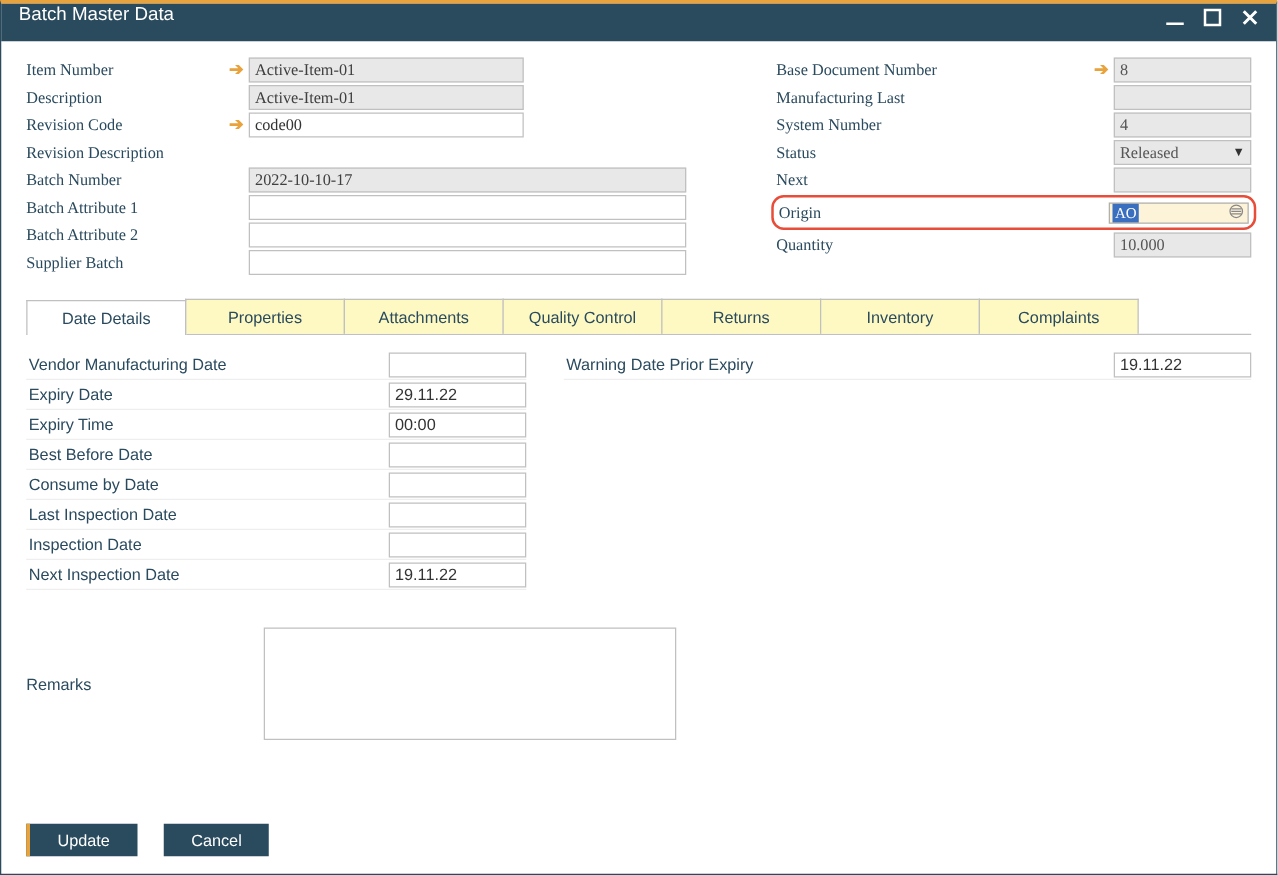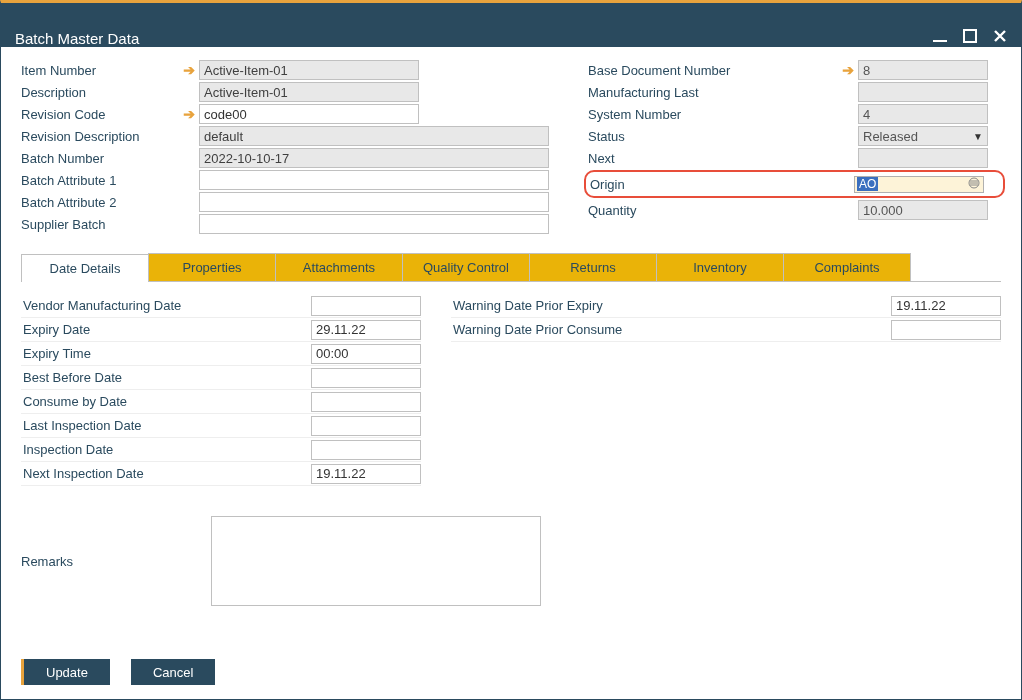--- a/index.html
+++ b/index.html
@@ -15,43 +15,44 @@
     height: 700px;
     border: 1px solid #2a4a5e;
     border-top: 3px solid #e8a33d;
     display: flex;
     flex-direction: column;
     position: relative;
   }
   .titlebar {
     background: #2a4a5e;
     color: #fff;
-    height: 44px;
-    display: flex;
-    align-items: flex-end;
+    height: 30px;
+    display: flex;
+    align-items: flex-start;
     padding: 0 10px 0 14px;
     font-size: 15px;
   }
   .titlebar-title { flex: 1; }
   .win-controls { display: flex; gap: 8px; align-items: center; }
   .win-btn {
     width: 22px; height: 22px;
     display: flex; align-items: center; justify-content: center;
     cursor: pointer;
   }
   .content {
     flex: 1;
     padding: 12px 20px 14px 20px;
     display: flex;
     flex-direction: column;
     overflow: hidden;
   }
   .top-fields {
     display: flex;
-    gap: 37px;
+    gap: 70px;
+    font-family: Liberation Serif, serif;
   }
   .field-col { display: flex; flex-direction: column; gap: 0; }
   .field-col.left { flex: 0 0 530px; }
   .field-col.right { flex: 1; }
   .form-row {
     display: flex;
     align-items: center;
     height: 22px;
     padding: 0;
   }
@@ -139,21 +140,21 @@
     display: flex;
     margin-top: 18px;
     border-bottom: 1px solid #c0c0c0;
   }
   .tab {
     padding: 6px 0;
     width: 128px;
     text-align: center;
     border: 1px solid #c0c0c0;
     border-bottom: none;
-    background: #eab308;
+    background: #fef9c3;
     color: #2a4a5e;
     cursor: pointer;
     margin-right: -1px;
     font-size: 13px;
   }
   .tab.active {
     background: #fff;
     position: relative;
     top: 1px;
   }
@@ -262,21 +263,20 @@
         </div>
         <div class="form-row">
           <span class="form-label">
               <span>Revision Code</span>
               <span class="arrow-icon">➔</span>
             </span>
           <input class="form-input med" value="code00" style="">
         </div>
         <div class="form-row">
           <span class="form-label">Revision Description</span>
-          <input class="form-input readonly wide" readonly="" value="default" style="">
         </div>
         <div class="form-row">
           <span class="form-label">Batch Number</span>
           <input class="form-input readonly wide" readonly="" value="2022-10-10-17" style="">
         </div>
         <div class="form-row">
           <span class="form-label">Batch Attribute 1</span>
           <input class="form-input wide" value="" style="">
         </div>
         <div class="form-row">
@@ -380,24 +380,20 @@
         <div class="date-row">
           <span class="date-label">Next Inspection Date</span>
           <input class="date-input" value="19.11.22" style="">
         </div>
       </div>
       <div class="date-col right">
         <div class="date-row">
           <span class="date-label">Warning Date Prior Expiry</span>
           <input class="date-input" value="19.11.22" style="">
         </div>
-        <div class="date-row">
-          <span class="date-label">Warning Date Prior Consume</span>
-          <input class="date-input" value="" style="">
-        </div>
       </div>
     </div>
 
     <div class="remarks-row">
       <span class="remarks-label">Remarks</span>
       <textarea class="remarks-box" style=""></textarea>
     </div>
 
     <div class="buttons">
       <button class="btn primary">Update</button>

